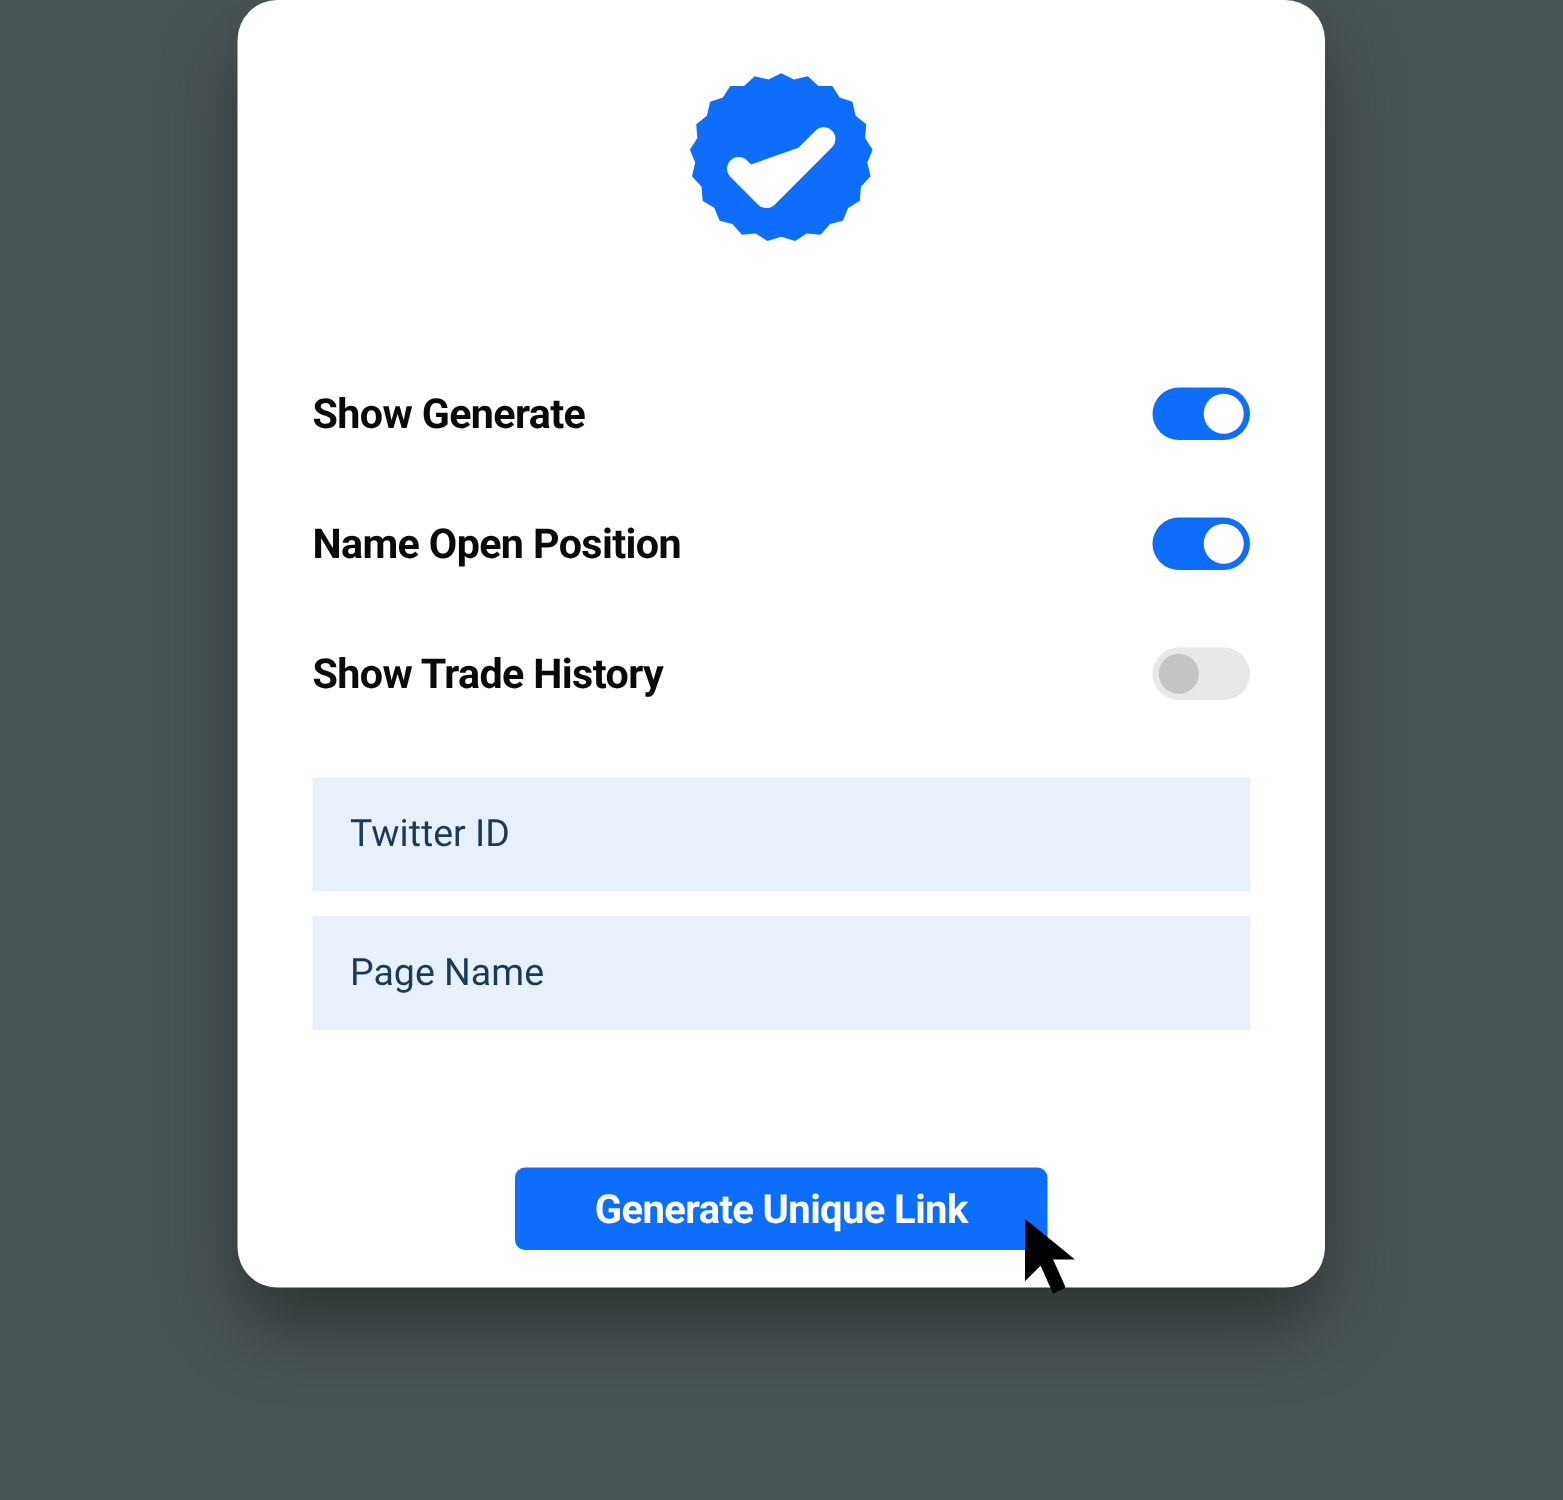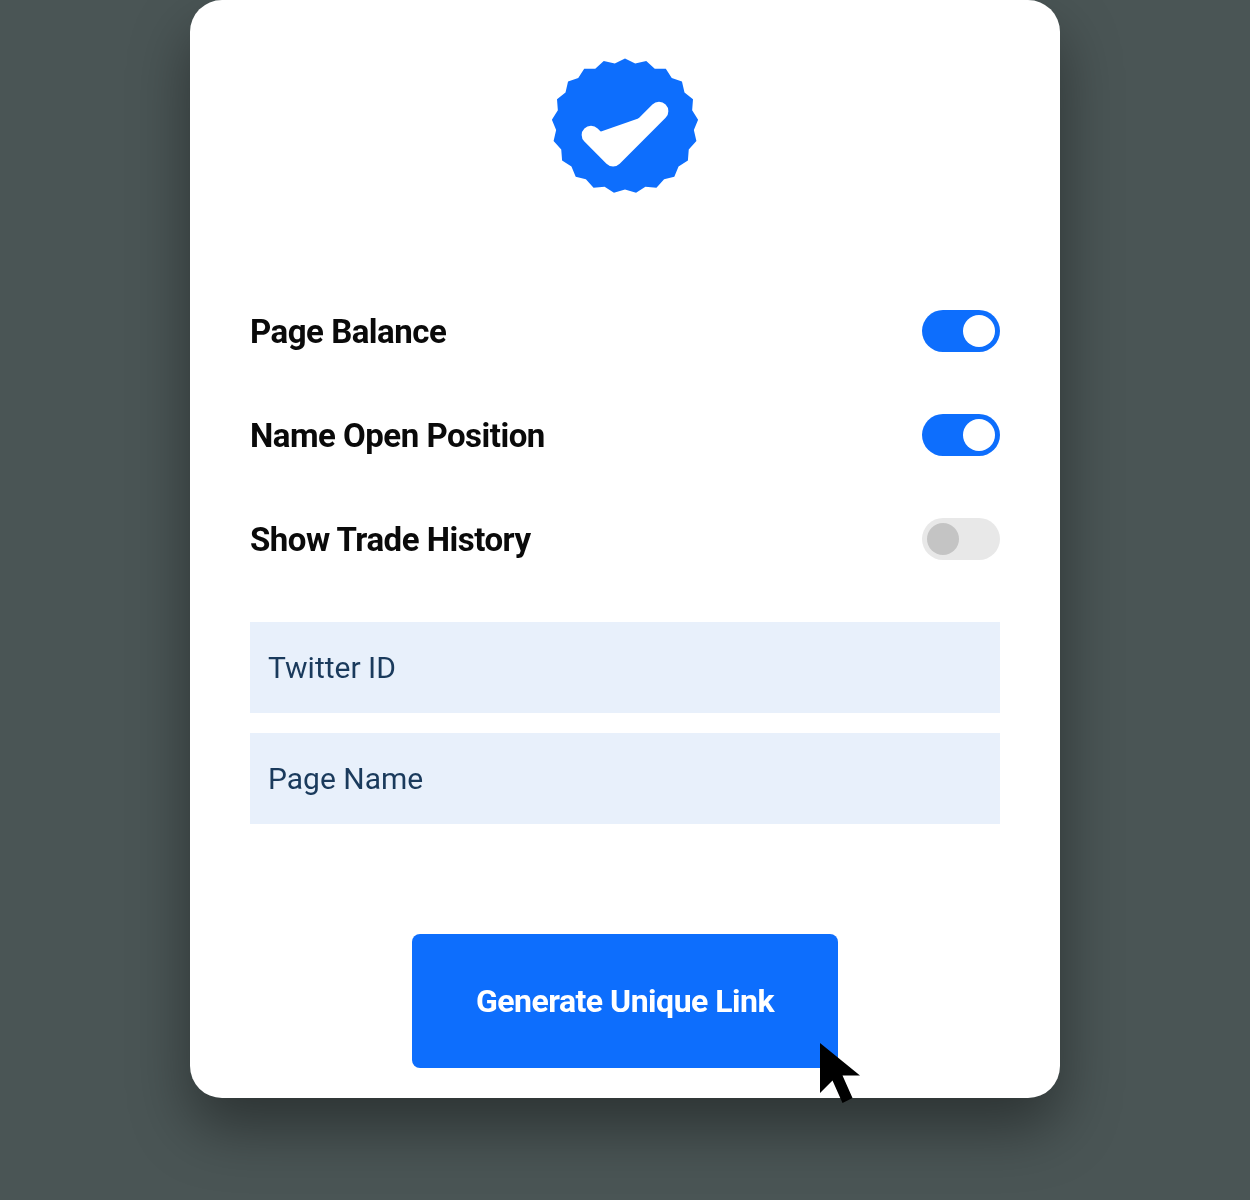--- a/index.html
+++ b/index.html
@@ -73,41 +73,41 @@
       right: 5px;
     }
     .toggle.off .toggle-knob {
       background: #c4c4c4;
       left: 5px;
     }
     .input-field {
       width: 100%;
       background: #e8f0fb;
       border: none;
-      padding: 28px 18px;
+      padding: 28px 30px;
       font-size: 30px;
       color: #1a3a5c;
       margin-bottom: 20px;
       font-family: inherit;
       outline: none;
     }
     .input-field::placeholder {
       color: #1a3a5c;
     }
     .button-container {
       display: flex;
       justify-content: center;
       margin-top: 90px;
       position: relative;
     }
     .generate-button {
       background: #0d6efd;
       color: #ffffff;
       border: none;
-      padding: 48px 64px;
+      padding: 14px 64px;
       font-size: 32px;
       font-weight: 700;
       border-radius: 8px;
       cursor: pointer;
       font-family: inherit;
       letter-spacing: -0.5px;
     }
     .cursor-pointer {
       position: absolute;
       right: 125px;
@@ -121,21 +121,21 @@
 
 <div class="card">
   <div class="badge-container">
     <svg class="verified-badge" viewBox="0 0 100 100">
       <path fill="#0d6efd" d="M50,5 L56,8 L62.5,6.5 L67.5,11 L74,11 L77.5,16.5 L83.5,18.5 L85,25 L90,29 L89.5,35.5 L93,41 L90.5,47 L92,53.5 L87.5,58.5 L87,65 L81.5,68.5 L79,74.5 L73,76 L68.5,81 L62,80.5 L56.5,84 L50,82 L43.5,84 L38,80.5 L31.5,81 L27,76 L21,74.5 L18.5,68.5 L13,65 L12.5,58.5 L8,53.5 L9.5,47 L7,41 L10.5,35.5 L10,29 L15,25 L16.5,18.5 L22.5,16.5 L26,11 L32.5,11 L37.5,6.5 L44,8 Z"></path>
       <path fill="#ffffff" d="M30,50 L43,63 L70,36" stroke="#ffffff" stroke-width="11" stroke-linecap="round" stroke-linejoin="round"></path>
     </svg>
   </div>
 
   <div class="toggle-row">
-    <span class="toggle-label">Page Balance</span>
+    <span class="toggle-label">Show Generate</span>
     <div class="toggle on">
       <div class="toggle-knob"></div>
     </div>
   </div>
 
   <div class="toggle-row">
     <span class="toggle-label">Name Open Position</span>
     <div class="toggle on">
       <div class="toggle-knob"></div>
     </div>

